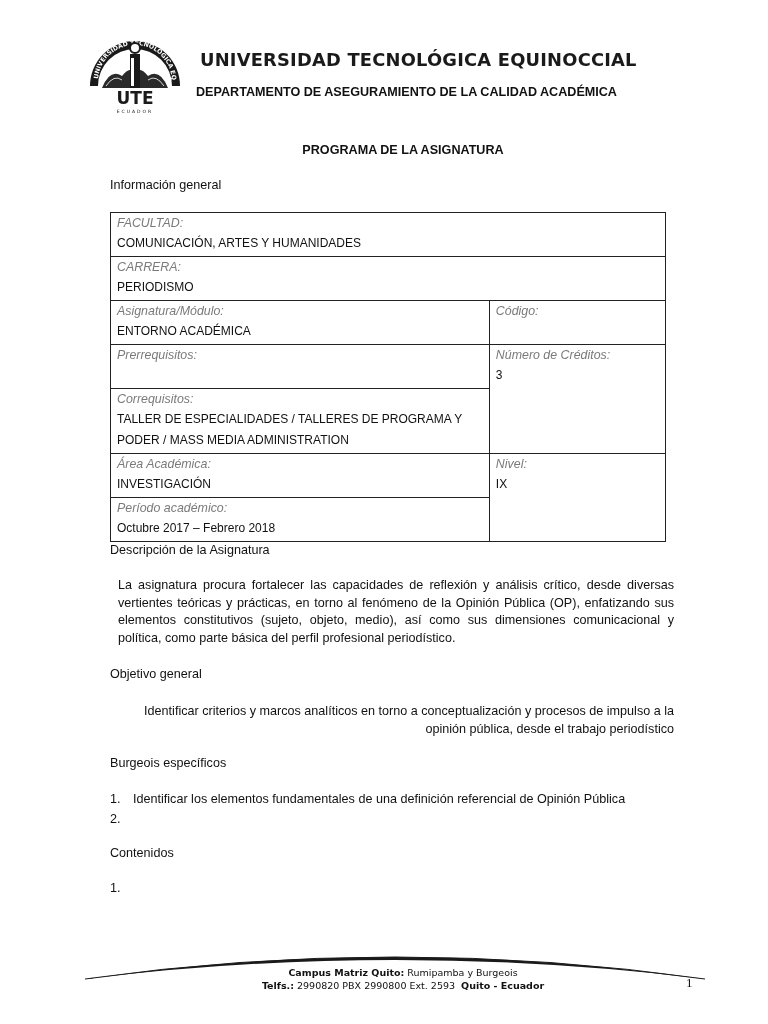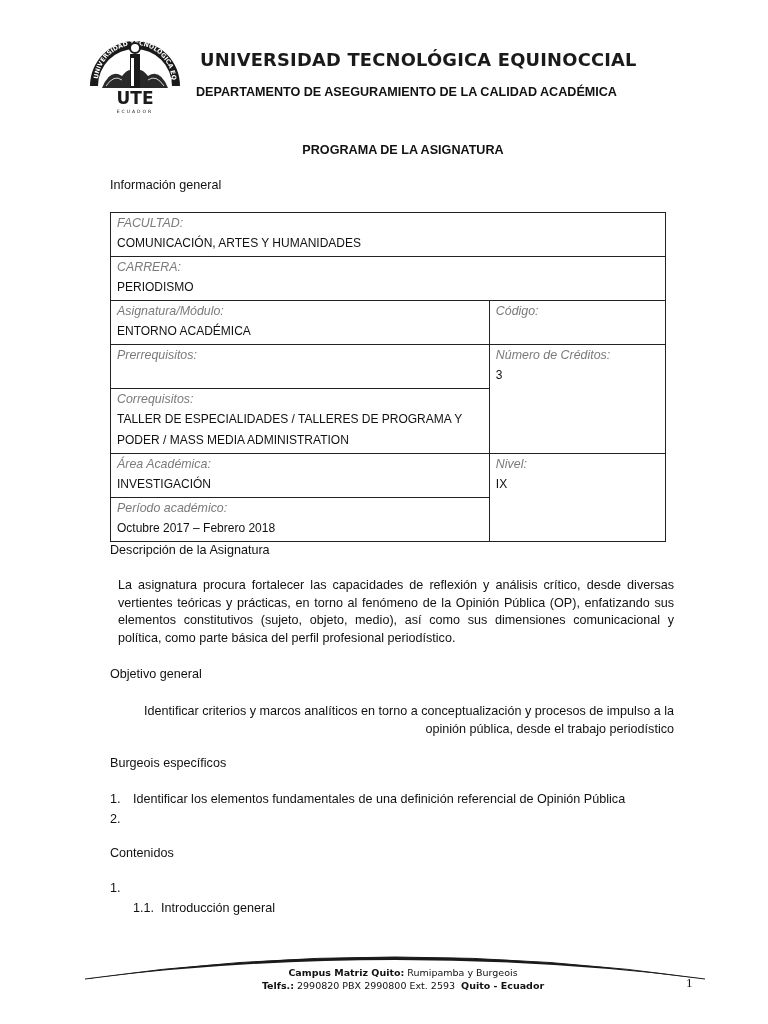--- a/index.html
+++ b/index.html
@@ -141,24 +141,20 @@
   <div class="row">
     <span class="num">2.</span>
   </div>
 </div>
 
 <div class="abs section-head" style="top:846px">Contenidos</div>
 <div class="abs list" style="top:879px">
   <div class="row">
     <span class="num">1.</span>
   </div>
-  <div class="row sub">
-    <span style="width:28px;flex:none;">1.1.</span>
-    <span>Introducción general</span>
-  </div>
 </div>
 
 <svg class="abs footer-arc" viewBox="0 0 620 40">
   <path d="M0,34 Q310,-10 620,34 Q310,-4 0,34 Z" fill="#1a1a1a"></path>
   <path d="M0,34 Q310,-10 620,34" stroke="#1a1a1a" stroke-width="1" fill="none"></path>
 </svg>
 <div class="abs footer-text">
   <div>
     <b>Campus Matriz Quito:</b>
     <span>Rumipamba y Burgeois</span>

